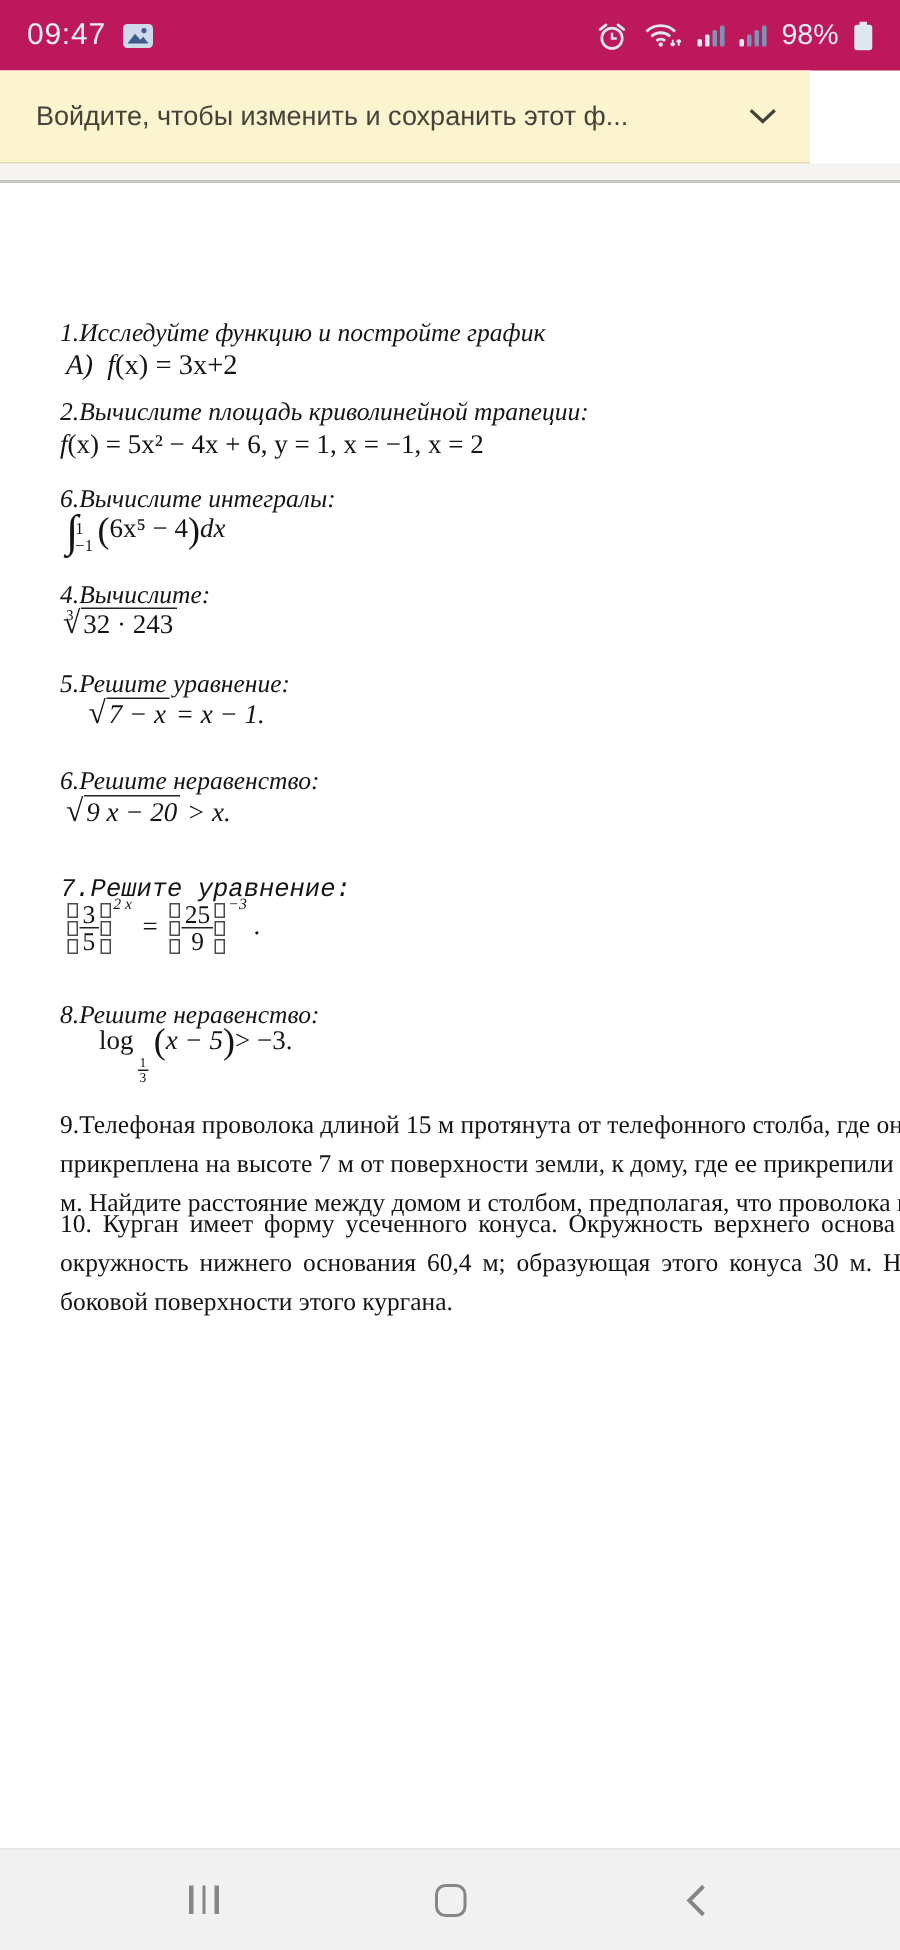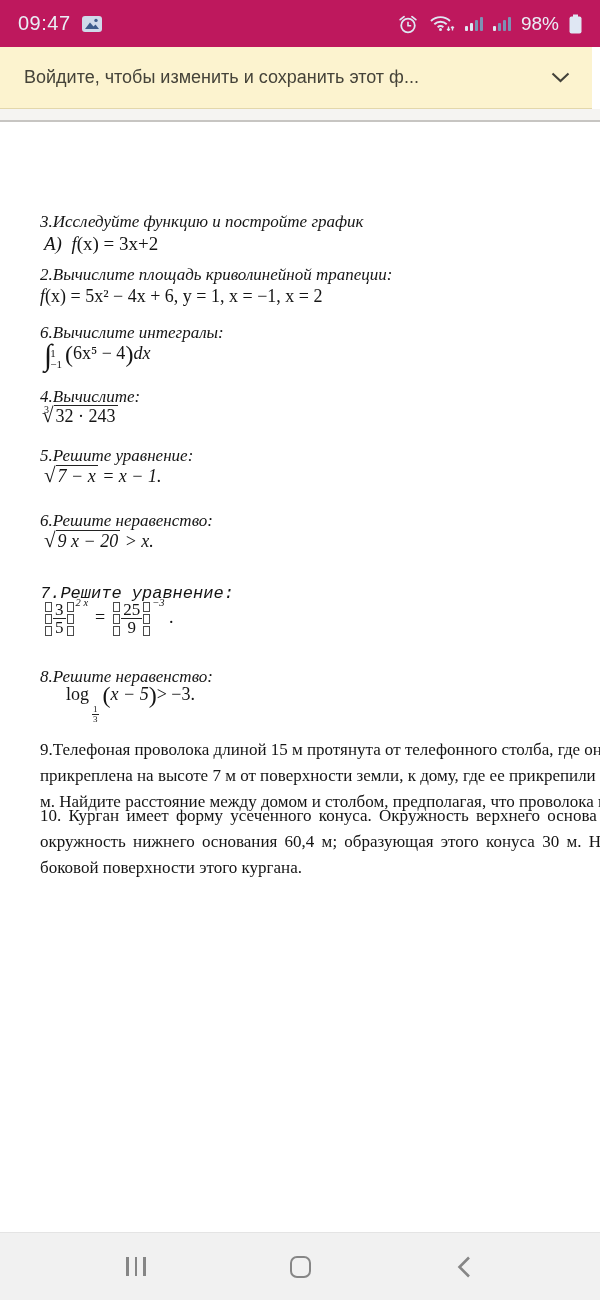--- a/index.html
+++ b/index.html
@@ -11,21 +11,21 @@
              display:flex;justify-content:space-between;align-items:center;padding:0 18px;box-sizing:border-box;}
   .sb-left,.sb-right{display:flex;align-items:center;gap:10px;}
   .sb-time{color:#e9eef6;font-size:20px;letter-spacing:.5px;}
   .sb-pct{color:#e9eef6;font-size:19px;}
   .sigbars{display:flex;align-items:flex-end;gap:2px;height:15px;}
   .sigbars i{display:block;width:3px;border-radius:1px;}
   .b1{height:5px;}.b2{height:8px;}.b3{height:11px;}.b4{height:14px;}
   .lit{background:#dfe7f3;}.dim{background:#7d92b4;}
 
   
-  .banner{position:absolute;top:47px;left:0;width:592px;height:62px;background:#fcf3cf;
+  .banner{position:absolute;top:47px;left:0;width:540px;height:62px;background:#fcf3cf;
           border-bottom:1px solid #e3d7ab;display:flex;align-items:center;
           padding:0 22px 0 24px;box-sizing:border-box;cursor:pointer;}
   .banner-text{flex:1;font-size:18px;color:#454339;white-space:nowrap;overflow:hidden;}
   .banner svg{flex:none;margin-left:12px;}
 
   
   .substrip{position:absolute;top:109px;left:0;width:600px;height:13px;background:#f5f4f2;
             border-bottom:2px solid #c7c5c2;box-sizing:border-box;}
 
   
@@ -36,21 +36,21 @@
   .it{font-style:italic;}
   .par{position:absolute;left:40px;font-size:17px;line-height:26px;}
   .par .line{white-space:nowrap;}
   .wide{word-spacing:3px;}
 
   
   .i1h{top:88px;}  .i1f{top:109px;font-size:19px;}
   .i2h{top:141px;} .i2f{top:162px;left:40px;}
   .i3h{top:199px;} .i3f{top:214px;}
   .i4h{top:263px;} .i4f{top:279px;}
-  .i5h{top:322px;} .i5f{top:339px;}
+  .i5h{top:322px;} .i5f{top:339px;margin-left:15px;}
   .i6h{top:387px;} .i6f{top:404px;}
   .i7h{top:460px;font-family:Liberation Mono, monospace;} .i7f{top:477px;}
   .i8h{top:543px;} .i8f{top:558px;margin-left:22px;}
   .p9{top:613px;}  .p10{top:679px;}
 
   
   .intg{font-size:30px;vertical-align:-6px;}
   .lims{display:inline-flex;flex-direction:column;font-size:11px;line-height:11px;
         vertical-align:2px;margin-left:-2px;margin-right:3px;text-align:left;}
   .bigp{font-size:24px;vertical-align:-3px;font-weight:400;}
@@ -129,21 +129,21 @@
     <span class="banner-text">Войдите, чтобы изменить и сохранить этот ф...</span>
     <svg width="19" height="11" viewBox="0 0 19 11">
       <polyline points="1.5,1.5 9.5,9 17.5,1.5" fill="none" stroke="#43423a" stroke-width="2.1"></polyline>
     </svg>
   </div>
 
   <div class="substrip"></div>
 
   <main class="page">
 
-    <div class="hdr i1h">3.Исследуйте функцию и постройте график</div>
+    <div class="hdr i1h">1.Исследуйте функцию и постройте график</div>
     <div class="frm i1f">
       <span class="it">А)</span>&nbsp;&nbsp;<span class="it">f</span><span>(x) =  3x+2</span>
     </div>
 
     <div class="hdr i2h">2.Вычислите площадь криволинейной трапеции:</div>
     <div class="frm i2f">
       <span class="it">f</span><span>(x) = 5x² − 4x + 6, y = 1, x = −1, x = 2</span>
     </div>
 
     <div class="hdr i3h">6.Вычислите интегралы:</div>

